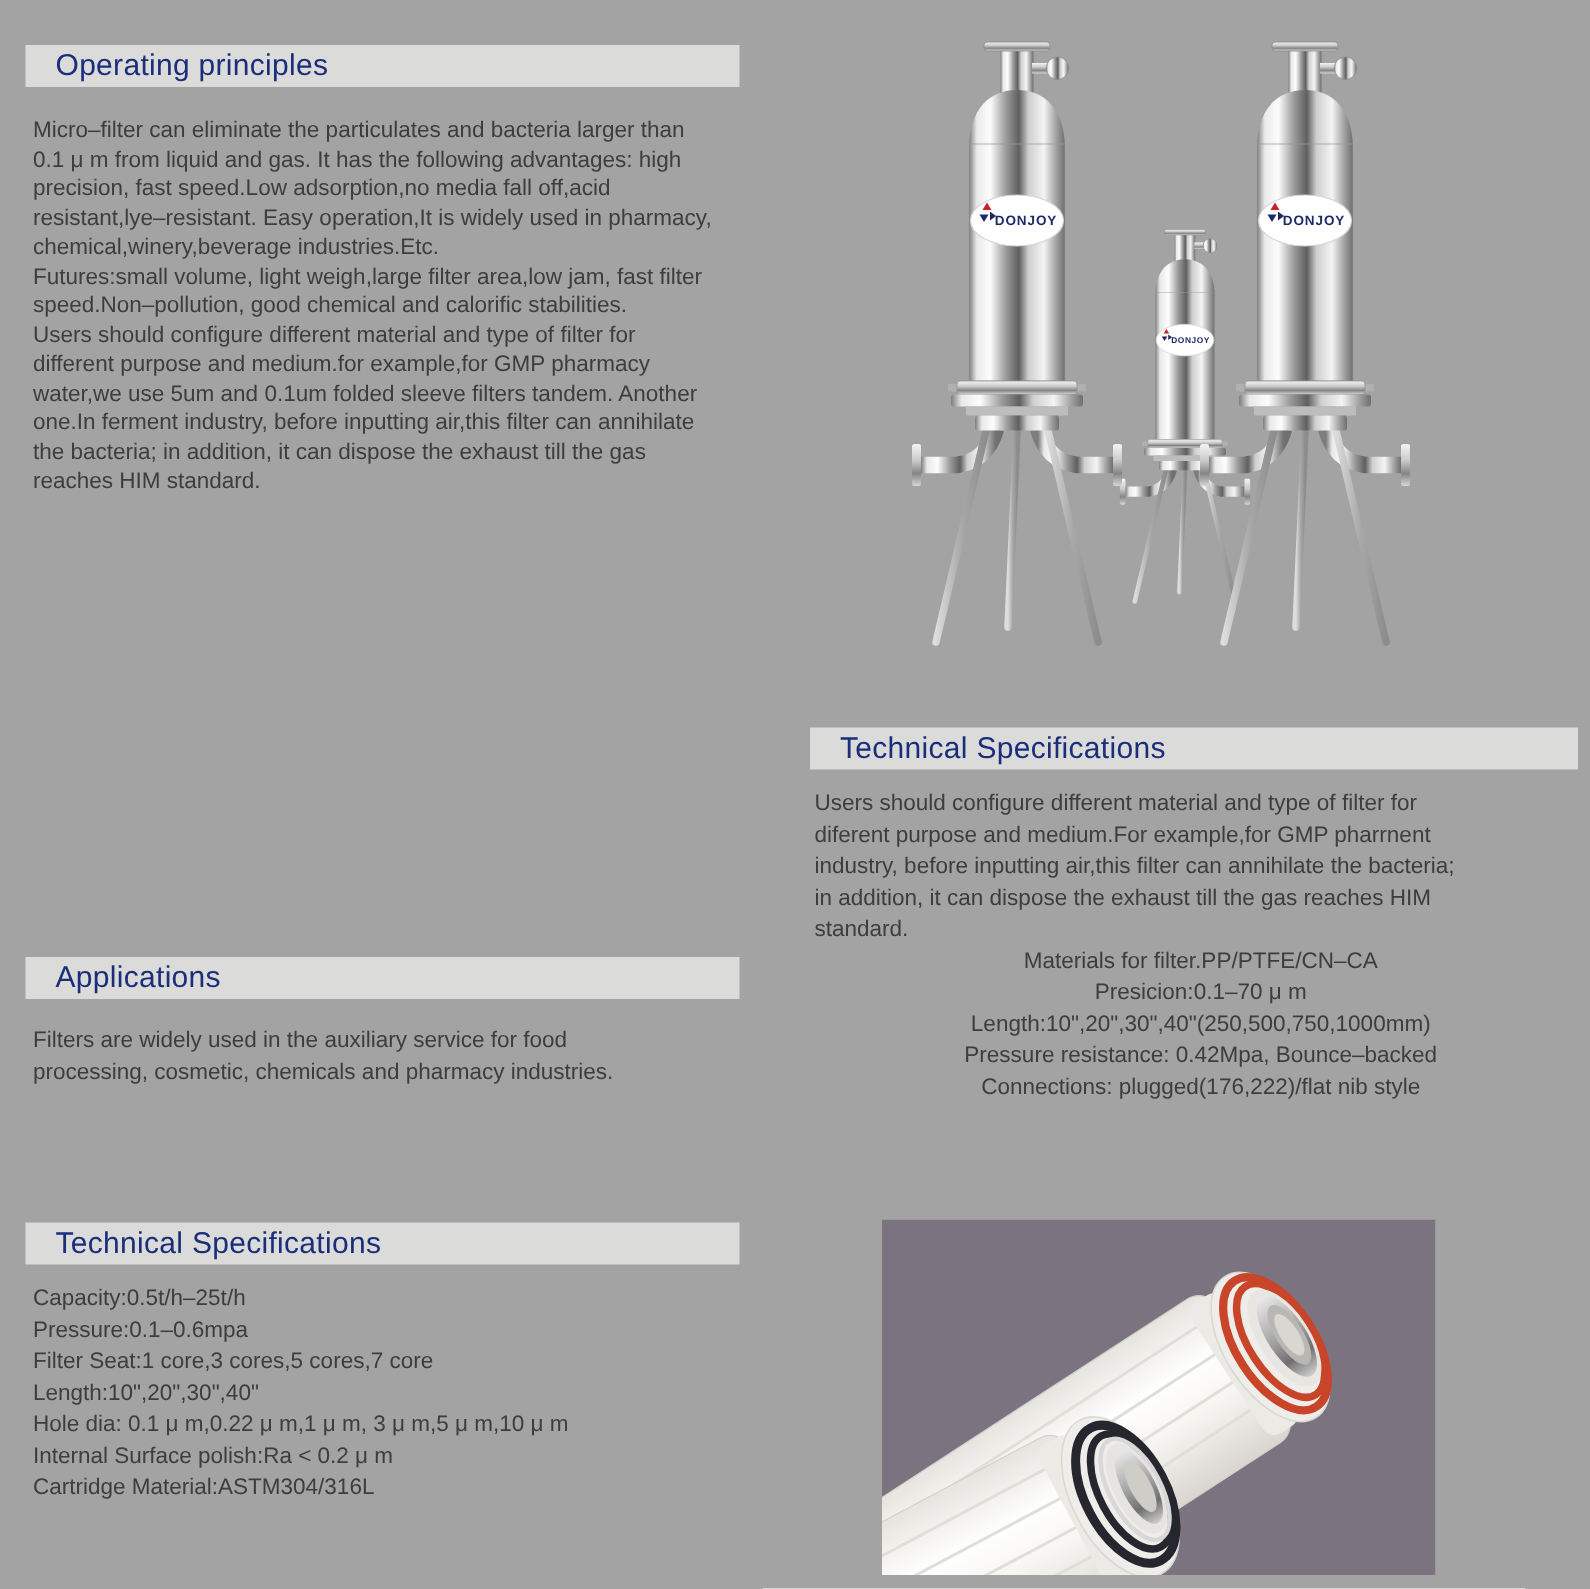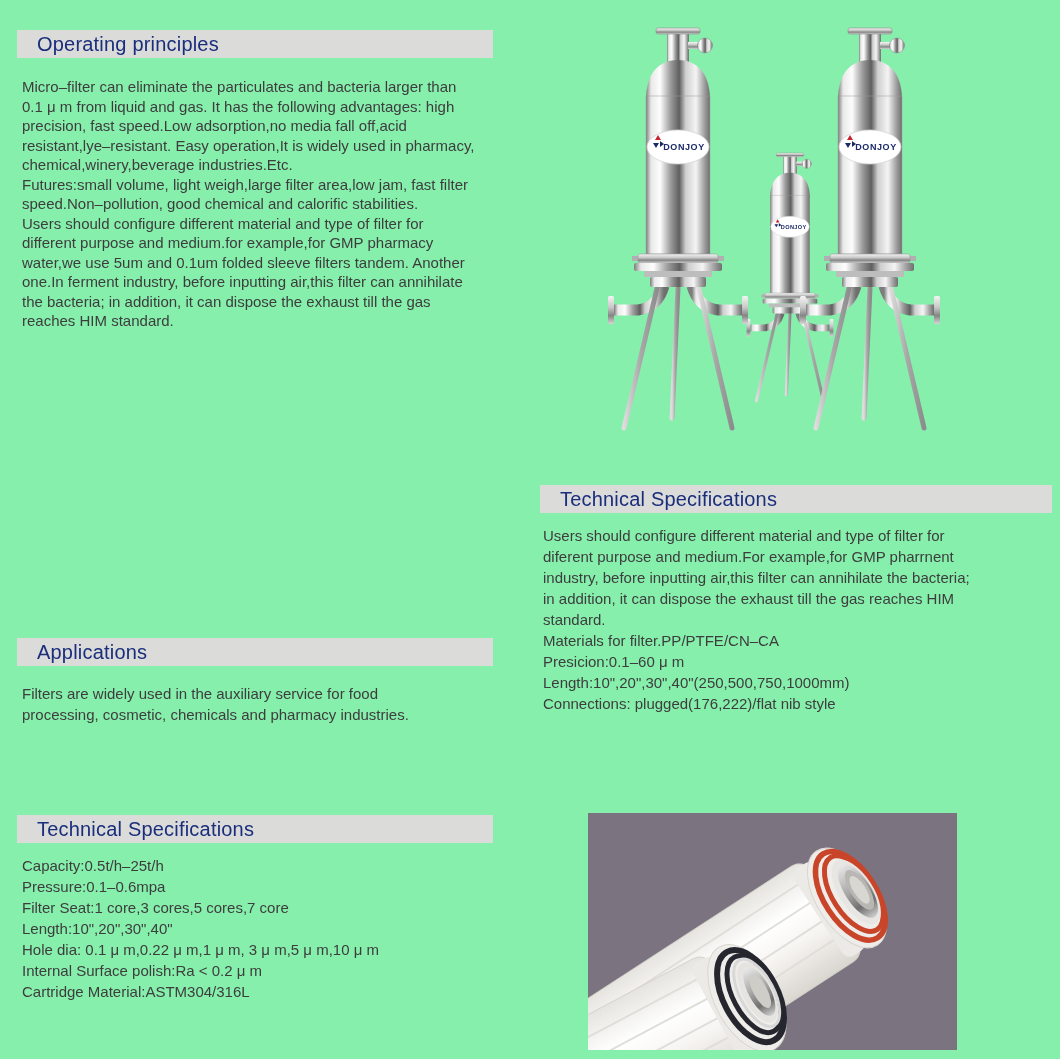--- a/index.html
+++ b/index.html
@@ -1,17 +1,17 @@
 <!DOCTYPE html>
 <html style="--header-text: #1a2e7c; --bar-bg: #dbdbd9; --body-text: #3d3d3d; --brand-navy: #1b2a66; --brand-red: #c8232c; --photo-bg: #7b7480; --oring-orange: #c9452a; --oring-black: #26262e;"><head>
 <meta charset="utf-8">
 <style>
   html,body{margin:0;padding:0;background:#ffffff;}
   .page{
-    position:relative;width:1060px;height:1059px;background:#86efac;overflow:hidden;
+    position:relative;width:1060px;height:1059px;background:#a3a3a3;overflow:hidden;
     font-family:"Liberation Sans","DejaVu Sans",sans-serif;color:var(--body-text,#3d3d3d);
   }
   .section-bar{
     position:absolute;height:28px;background:var(--bar-bg,#dbdbd9);
     display:flex;align-items:center;
   }
   .section-bar .section-title{
     margin-left:20px;font-size:20px;line-height:20px;color:var(--header-text,#1a2e7c);
     letter-spacing:0.2px;
   }
@@ -126,24 +126,25 @@
   </svg>
 
   <div class="section-bar" style="left:540px;top:485px;width:512px;">
     <span class="section-title">Technical Specifications</span>
   </div>
   <div class="para lh21" style="left:543px;top:525px;width:515px;">Users should configure different material and type of filter for
 diferent purpose and medium.For example,for GMP pharrnent
 industry, before inputting air,this filter can annihilate the bacteria;
 in addition, it can dispose the exhaust till the gas reaches HIM
 standard.</div>
-  <div class="spec-list" style="left:543px;top:630px;width:515px;">
+  <div class="spec-list" style="left:543px;top:630px;width:515px;text-align:center;">
       <div>Materials for filter.PP/PTFE/CN–CA</div>
-      <div>Presicion:0.1–60 μ m</div>
+      <div>Presicion:0.1–70 μ m</div>
       <div>Length:10",20",30",40"(250,500,750,1000mm)</div>
+      <div>Pressure resistance: 0.42Mpa, Bounce–backed</div>
       <div>Connections: plugged(176,222)/flat nib style</div>
     </div>
 
   <div class="section-bar" style="left:17px;top:638px;width:476px;">
     <span class="section-title">Applications</span>
   </div>
   <div class="para lh21" style="left:22px;top:683px;width:490px;">Filters are widely used in the auxiliary service for food
 processing, cosmetic, chemicals and pharmacy industries.</div>
 
   <div class="section-bar" style="left:17px;top:815px;width:476px;">

